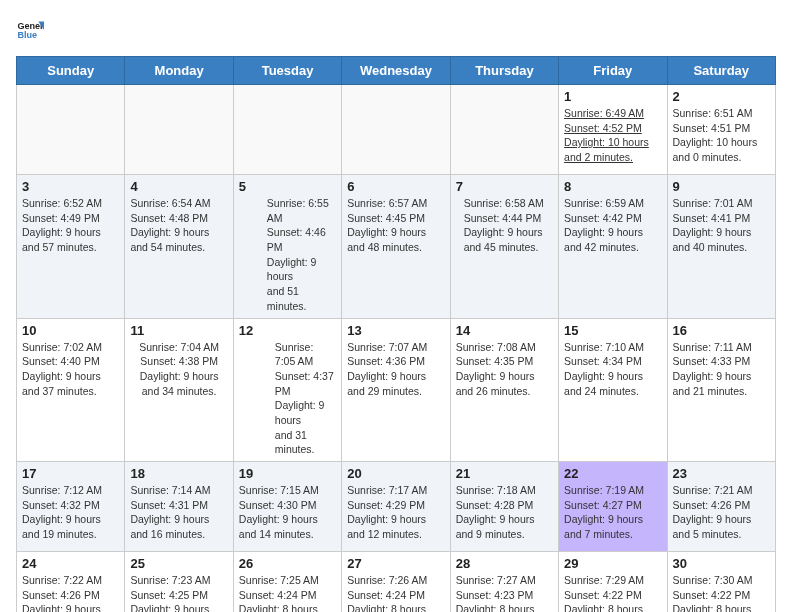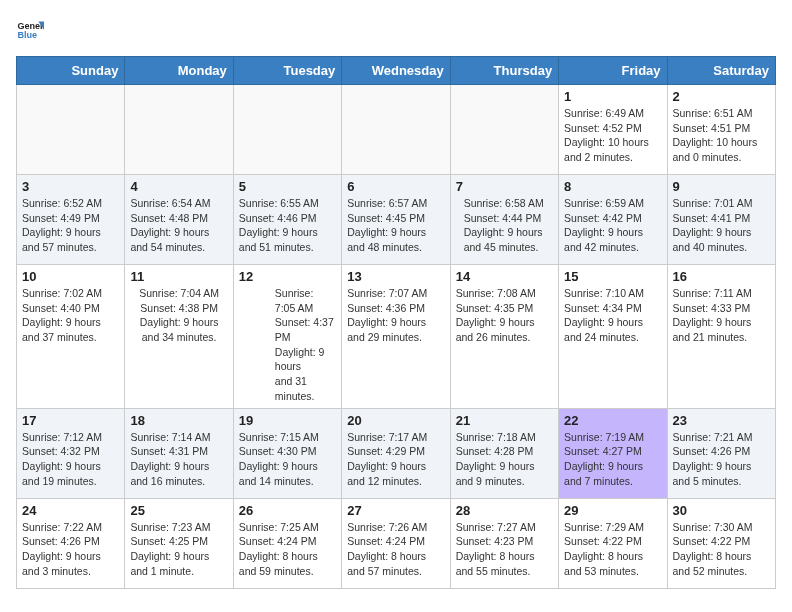--- a/index.html
+++ b/index.html
@@ -38,22 +38,22 @@
       color: #444;
     }
     .calendar {
       width: 100%;
       border-collapse: collapse;
       table-layout: fixed;
     }
     .calendar th {
       background: #3a7fc1;
       color: #fff;
-      text-align: right;
-      padding: 6px 6px;
+      text-align: center;
+      padding: 6px 12px;
       font-size: 13px;
       font-weight: bold;
       border: 1px solid #2d6aa0;
     }
     .calendar td {
       vertical-align: top;
       border: 1px solid #ccc;
       padding: 4px 5px;
       height: 90px;
       background: #fff;
@@ -110,21 +110,21 @@
   </thead>
   <tbody id="calendar-body">
   <tr>
         <td class="empty-cell"></td>
         <td class="empty-cell"></td>
         <td class="empty-cell"></td>
         <td class="empty-cell"></td>
         <td class="empty-cell"></td>
         <td>
           <span class="day-num">1</span>
-          <div class="day-info" style="white-space: pre-line;">Sunrise: 6:49 AM
+          <div class="day-info" style="white-space: pre-line; text-decoration: underline;">Sunrise: 6:49 AM
 Sunset: 4:52 PM
 Daylight: 10 hours
 and 2 minutes.</div>
         </td>
         <td>
           <span class="day-num">2</span>
           <div class="day-info" style="white-space: pre-line;">Sunrise: 6:51 AM
 Sunset: 4:51 PM
 Daylight: 10 hours
 and 0 minutes.</div>
@@ -140,21 +140,21 @@
         </td>
         <td style="background: rgb(240, 244, 248);">
           <span class="day-num">4</span>
           <div class="day-info" style="white-space: pre-line;">Sunrise: 6:54 AM
 Sunset: 4:48 PM
 Daylight: 9 hours
 and 54 minutes.</div>
         </td>
         <td style="background: rgb(240, 244, 248);">
           <span class="day-num">5</span>
-          <div class="day-info" style="white-space: pre-line;">Sunrise: 6:55 AM
+          <div class="day-info" style="white-space: pre-line; margin-left: 28px;">Sunrise: 6:55 AM
 Sunset: 4:46 PM
 Daylight: 9 hours
 and 51 minutes.</div>
         </td>
         <td style="background: rgb(240, 244, 248);">
           <span class="day-num">6</span>
           <div class="day-info" style="white-space: pre-line;">Sunrise: 6:57 AM
 Sunset: 4:45 PM
 Daylight: 9 hours
 and 48 minutes.</div>

